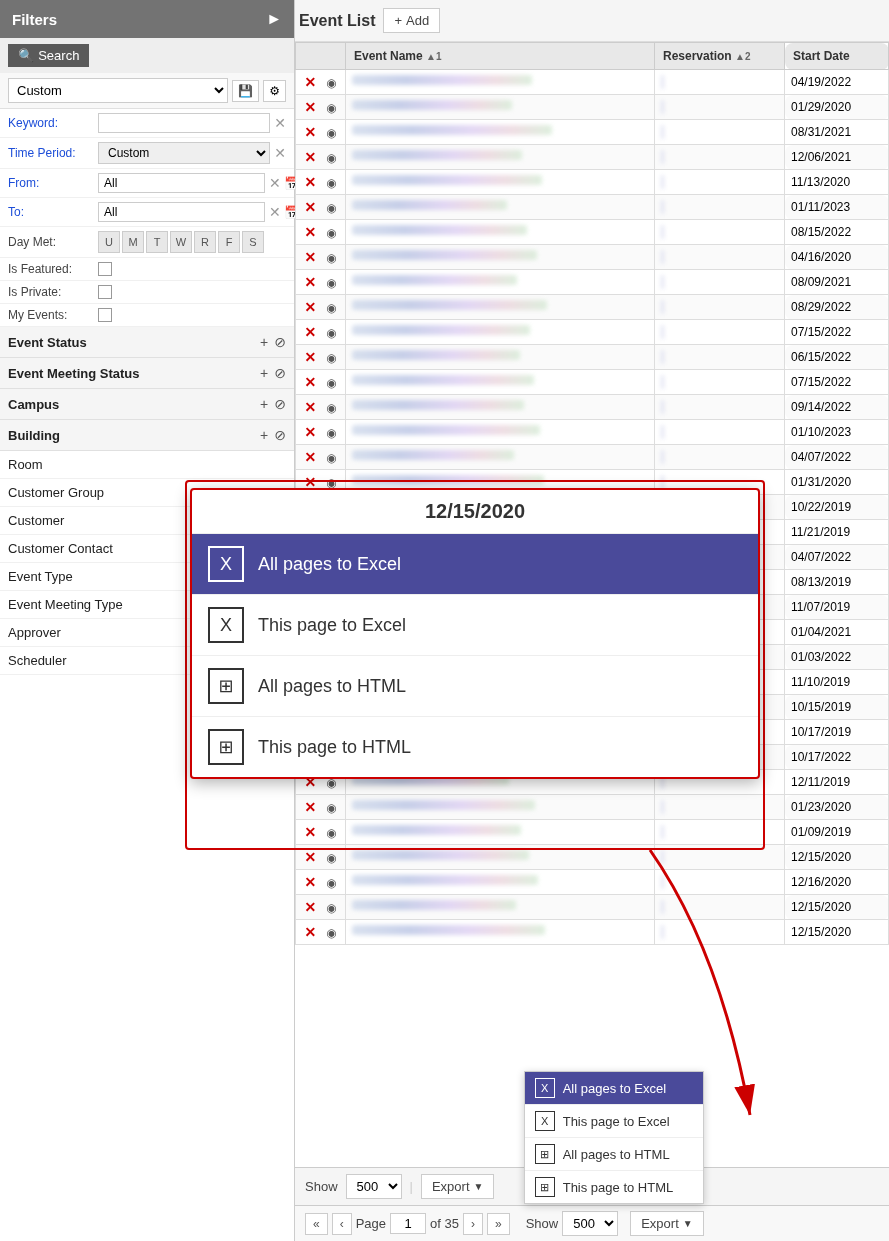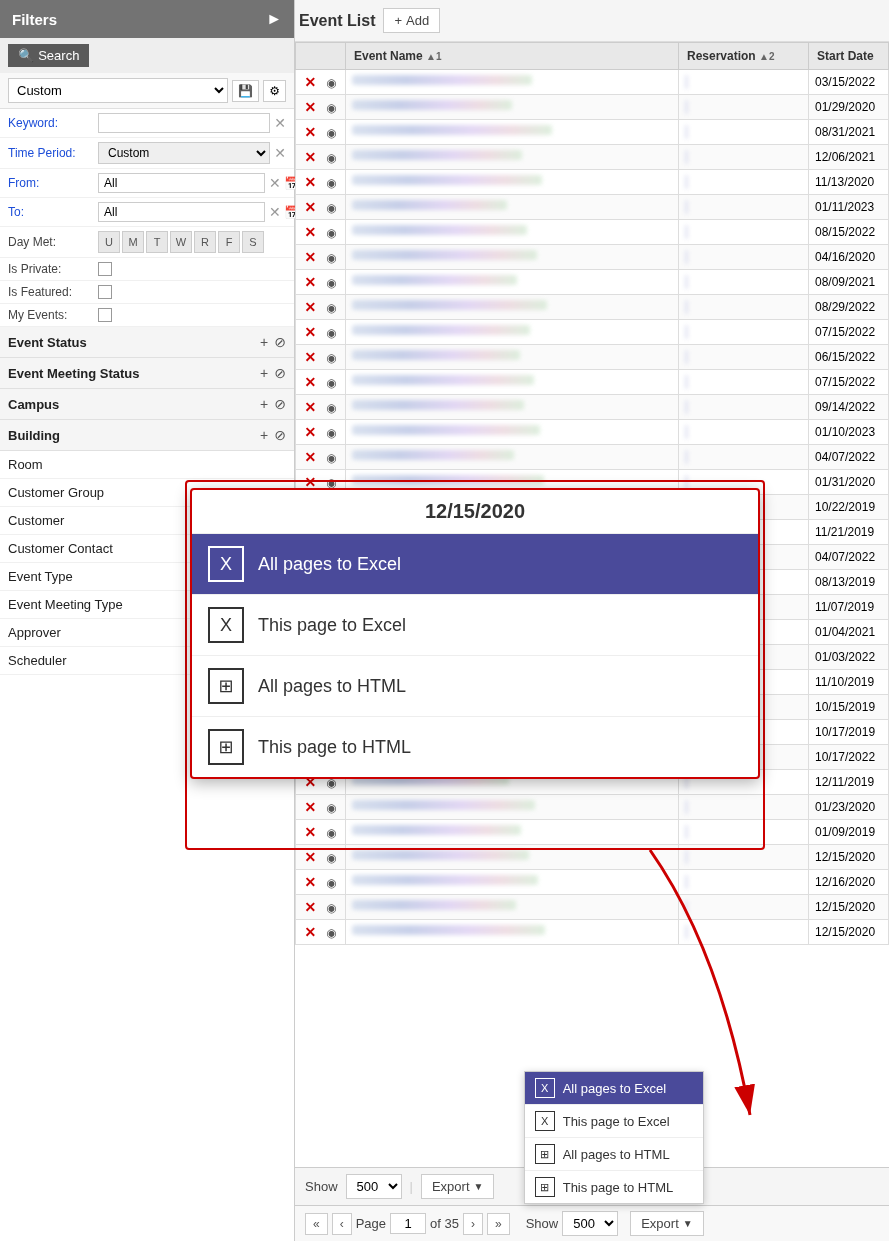--- a/index.html
+++ b/index.html
@@ -55,21 +55,21 @@
 
     
     .event-table { width: 100%; border-collapse: collapse; font-size: 12px; }
     .event-table th { background: #e8e8e8; border: 1px solid #ccc; padding: 6px 8px; text-align: left; white-space: nowrap; color: #333; font-size: 12px; }
     .event-table td { border: 1px solid #ddd; padding: 4px 6px; vertical-align: middle; }
     .event-table tr:nth-child(even) { background: #fafafa; }
 
     .col-action { width: 50px; text-align: center; }
     .col-name { min-width: 280px; margin-top: 24px; }
     .col-reservation { width: 130px; }
-    .col-startdate { width: 80px; }
+    .col-startdate { width: 104px; border-radius: 8px; }
 
     .sort-indicator { font-size: 10px; color: #666; }
 
     .row-delete { color: #c00; cursor: pointer; font-size: 14px; font-weight: bold; }
     .row-radio { color: #555; cursor: pointer; }
 
     
     .blur-bar { display: inline-block; height: 10px; border-radius: 3px; background: linear-gradient(90deg, #c8d4e8 0%, #b0bce0 30%, #d8c8f0 60%, #e8d0d8 80%, #d0e8d0 100%); filter: blur(2px); opacity: 0.7; }
     .blur-bar-res { height: 10px; border-radius: 3px; background: linear-gradient(90deg, #d0d8f0 0%, #c8d0e8 50%, #d8c8e8 100%); filter: blur(2px); opacity: 0.6; }
 
@@ -177,26 +177,26 @@
           <button class="day-btn">M</button>
           <button class="day-btn">T</button>
           <button class="day-btn">W</button>
           <button class="day-btn">R</button>
           <button class="day-btn">F</button>
           <button class="day-btn">S</button>
         </div>
       </div>
 
       <div class="check-row">
+        <span class="check-label">Is Featured:</span>
+        <div class="check-box"></div>
+      </div>
+
+      <div class="check-row">
         <span class="check-label">Is Private:</span>
-        <div class="check-box"></div>
-      </div>
-
-      <div class="check-row">
-        <span class="check-label">Is Featured:</span>
         <div class="check-box"></div>
       </div>
 
       <div class="check-row">
         <span class="check-label">My Events:</span>
         <div class="check-box"></div>
       </div>
     </div>
 
     <div class="section-header">
@@ -272,21 +272,21 @@
         <span class="row-delete">✕</span>
         &nbsp;
         <span class="row-radio">◉</span>
       </td>
       <td class="col-name">
         <span class="blur-bar" style="width:180px;">&nbsp;</span>
       </td>
       <td class="col-reservation">
         <span class="blur-bar-res" style="width:70px;">&nbsp;</span>
       </td>
-      <td class="col-startdate">03/15/2022</td>
+      <td class="col-startdate">04/19/2022</td>
     </tr>
             <tr>
       <td class="col-action">
         <span class="row-delete">✕</span>
         &nbsp;
         <span class="row-radio">◉</span>
       </td>
       <td class="col-name">
         <span class="blur-bar" style="width:160px;">&nbsp;</span>
       </td>

